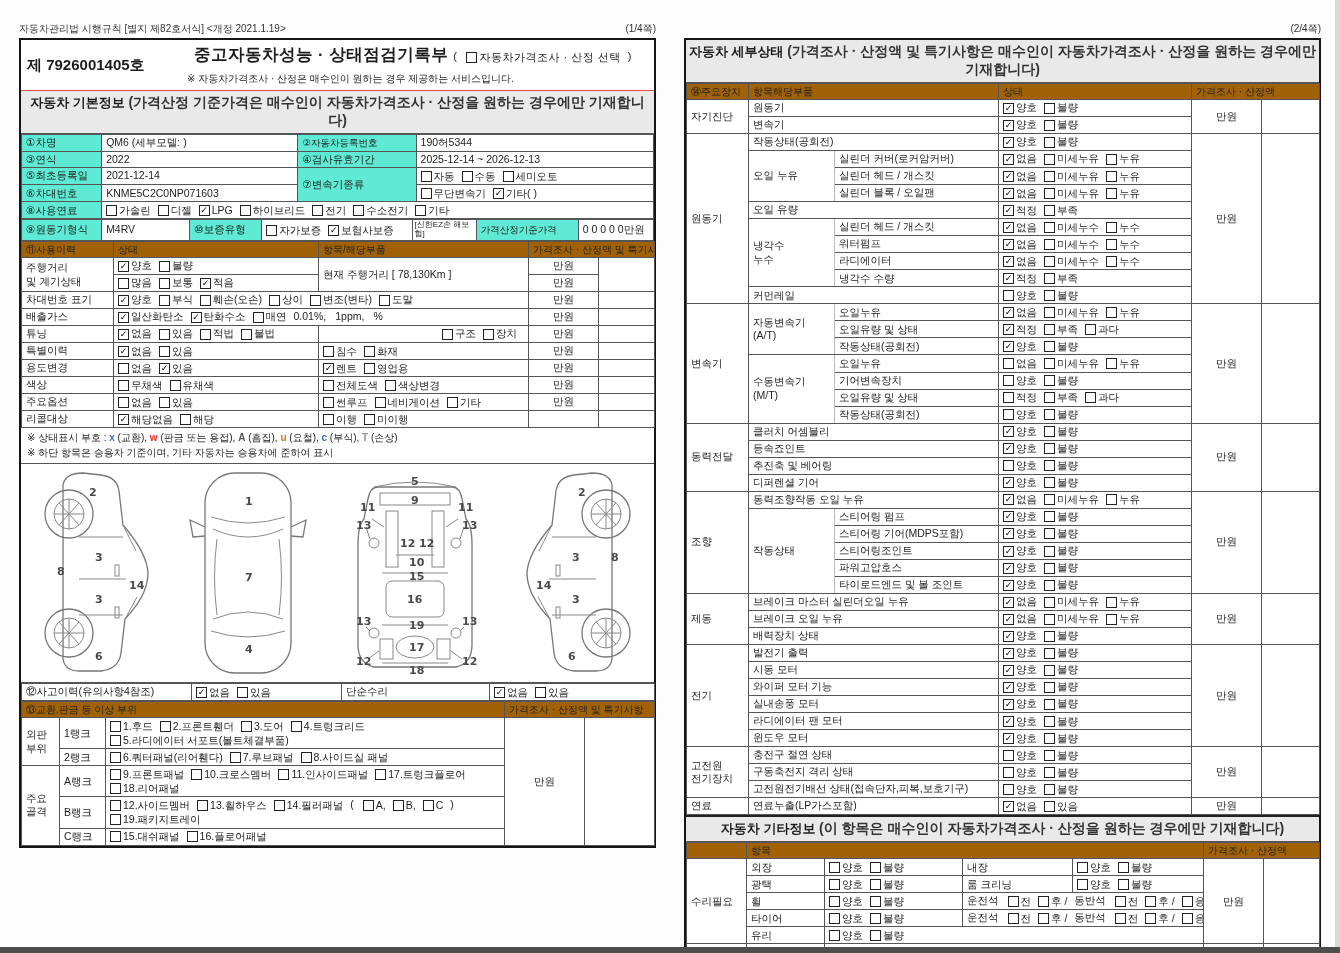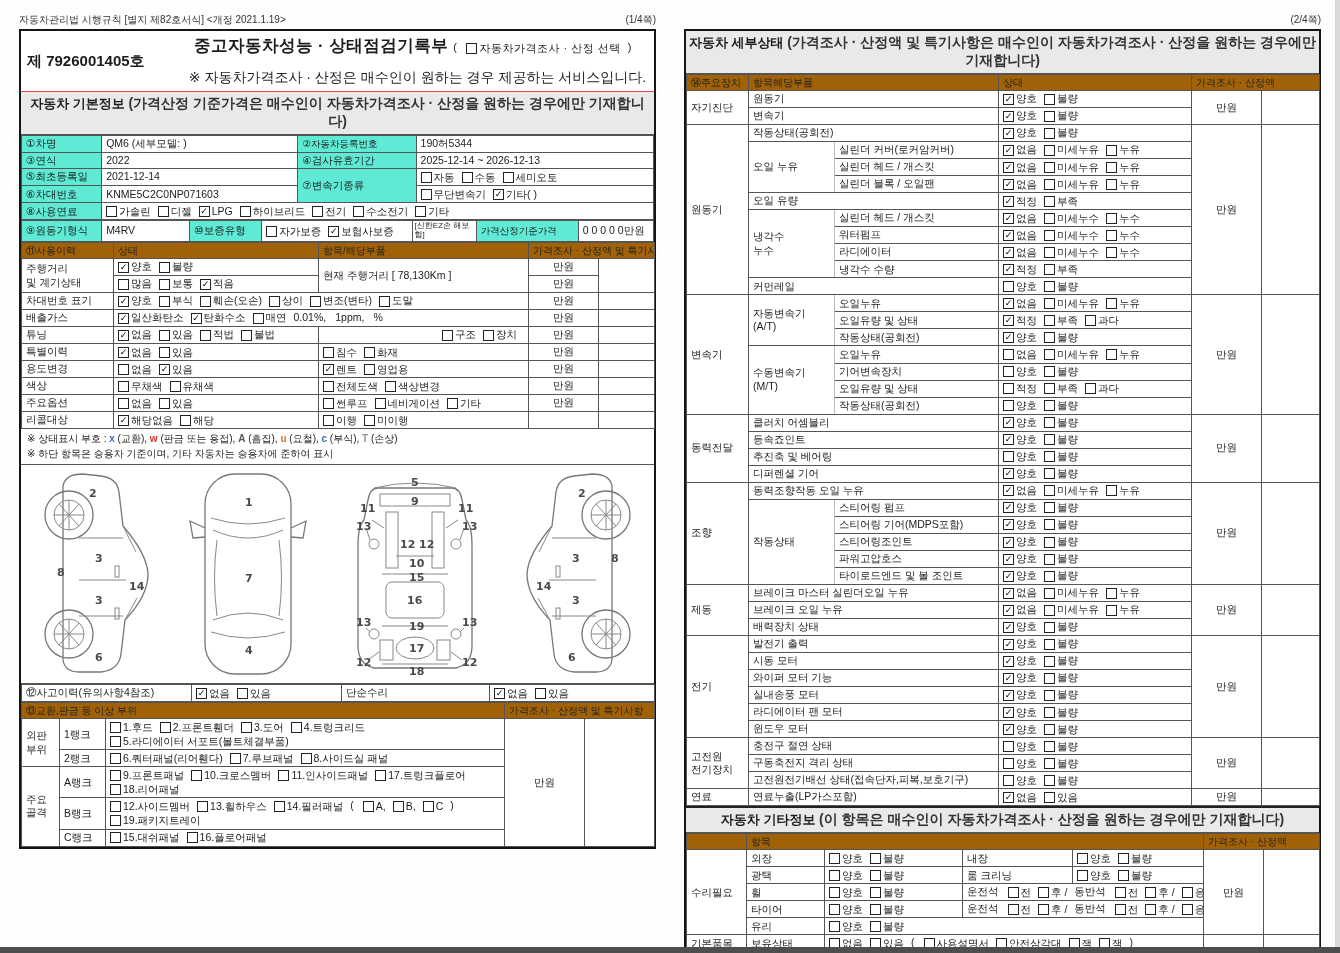--- a/index.html
+++ b/index.html
@@ -1,21 +1,21 @@
 <!DOCTYPE html>
 <html><head>
 <meta charset="utf-8">
 <style>
   html,body{margin:0;padding:0;}
   body{width:1340px;height:953px;background:#fdfdfd;position:relative;overflow:hidden;
        font-family:"Liberation Sans","DejaVu Sans",sans-serif;color:#1c1c1c;}
   .page{position:absolute;top:0;width:637px;}
   #page1{left:19px;}
   #page2{left:684px;}
-  .pagehead{display:flex;justify-content:space-between;font-size:10px;color:#333;margin:13px 0 3px 0;height:13px;}
+  .pagehead{display:flex;justify-content:space-between;font-size:10px;color:#333;margin:22px 0 3px 0;height:13px;}
   .form{border:2px solid #151515;background:#fff;}
   table{width:100%;border-collapse:collapse;table-layout:fixed;font-size:10.5px;}
   td,th{border:1px solid #555;padding:1px 4px;vertical-align:middle;line-height:1.3;
         overflow:hidden;white-space:nowrap;text-align:left;font-weight:normal;}
   .wrap{white-space:normal;}
   .sh{background:#e9e9e9;text-align:center;font-weight:bold;font-size:13px;padding:3px 2px;
       border-top:2px solid #222;border-bottom:1px solid #555;}
   .sh .note{font-size:14px;font-weight:bold;color:#333;}
   .hd{background:#a16207;font-size:10px;color:#222;}
   .lab{background:#5eead4;margin-top:32px;}
@@ -26,21 +26,21 @@
   .cl{white-space:nowrap;}
   .ct{margin-right:9px;white-space:nowrap;display:inline-block;}
   .pre{white-space:pre-line;}
   tr.lt td{border-top:1px solid #c4c4c4;}
   tr.grp td{border-top:1px solid #4a4a4a;}
   .sub{border-right:1px solid #bbb;}
   .titlebox{display:grid;grid-template-columns:160px 1fr;align-items:center;padding:4px 6px;border-bottom:1px solid #ef4444;}
   .docno{font-size:15px;font-weight:bold;}
   .ttl{text-align:center;font-size:16.5px;font-weight:bold;letter-spacing:.5px;}
   .ttl .opt{font-size:11px;font-weight:normal;}
-  .subttl{text-align:center;font-size:14px;color:#222;margin-top:12px;font-weight:normal;}
+  .subttl{font-size:10px;color:#222;margin-top:6px;font-weight:normal;}
   .notes{font-size:10px;padding:3px 6px;border-bottom:1px solid #555;line-height:1.45;}
   .code{font-weight:bold;}
   .c-x,.c-c{color:#3a6bc9;} .c-w{color:#d9342b;} .c-a{color:#555;} .c-u{color:#e2751f;} .c-t{color:#949494;}
   .diagrams{display:flex;justify-content:space-evenly;align-items:center;padding:3px 2px;border-bottom:1px solid #555;}
   svg{display:block;}
   svg text{font-size:11px;font-weight:bold;fill:#4a4a4a;font-family:"DejaVu Sans",sans-serif;}
   svg .ln{fill:none;stroke:#777;stroke-width:1.3;}
   svg .th{fill:none;stroke:#888;stroke-width:1;}
   .warr{font-size:8px;white-space:normal;line-height:1.1;padding:1px 2px;}
   .smalllab{font-size:9.5px;}

